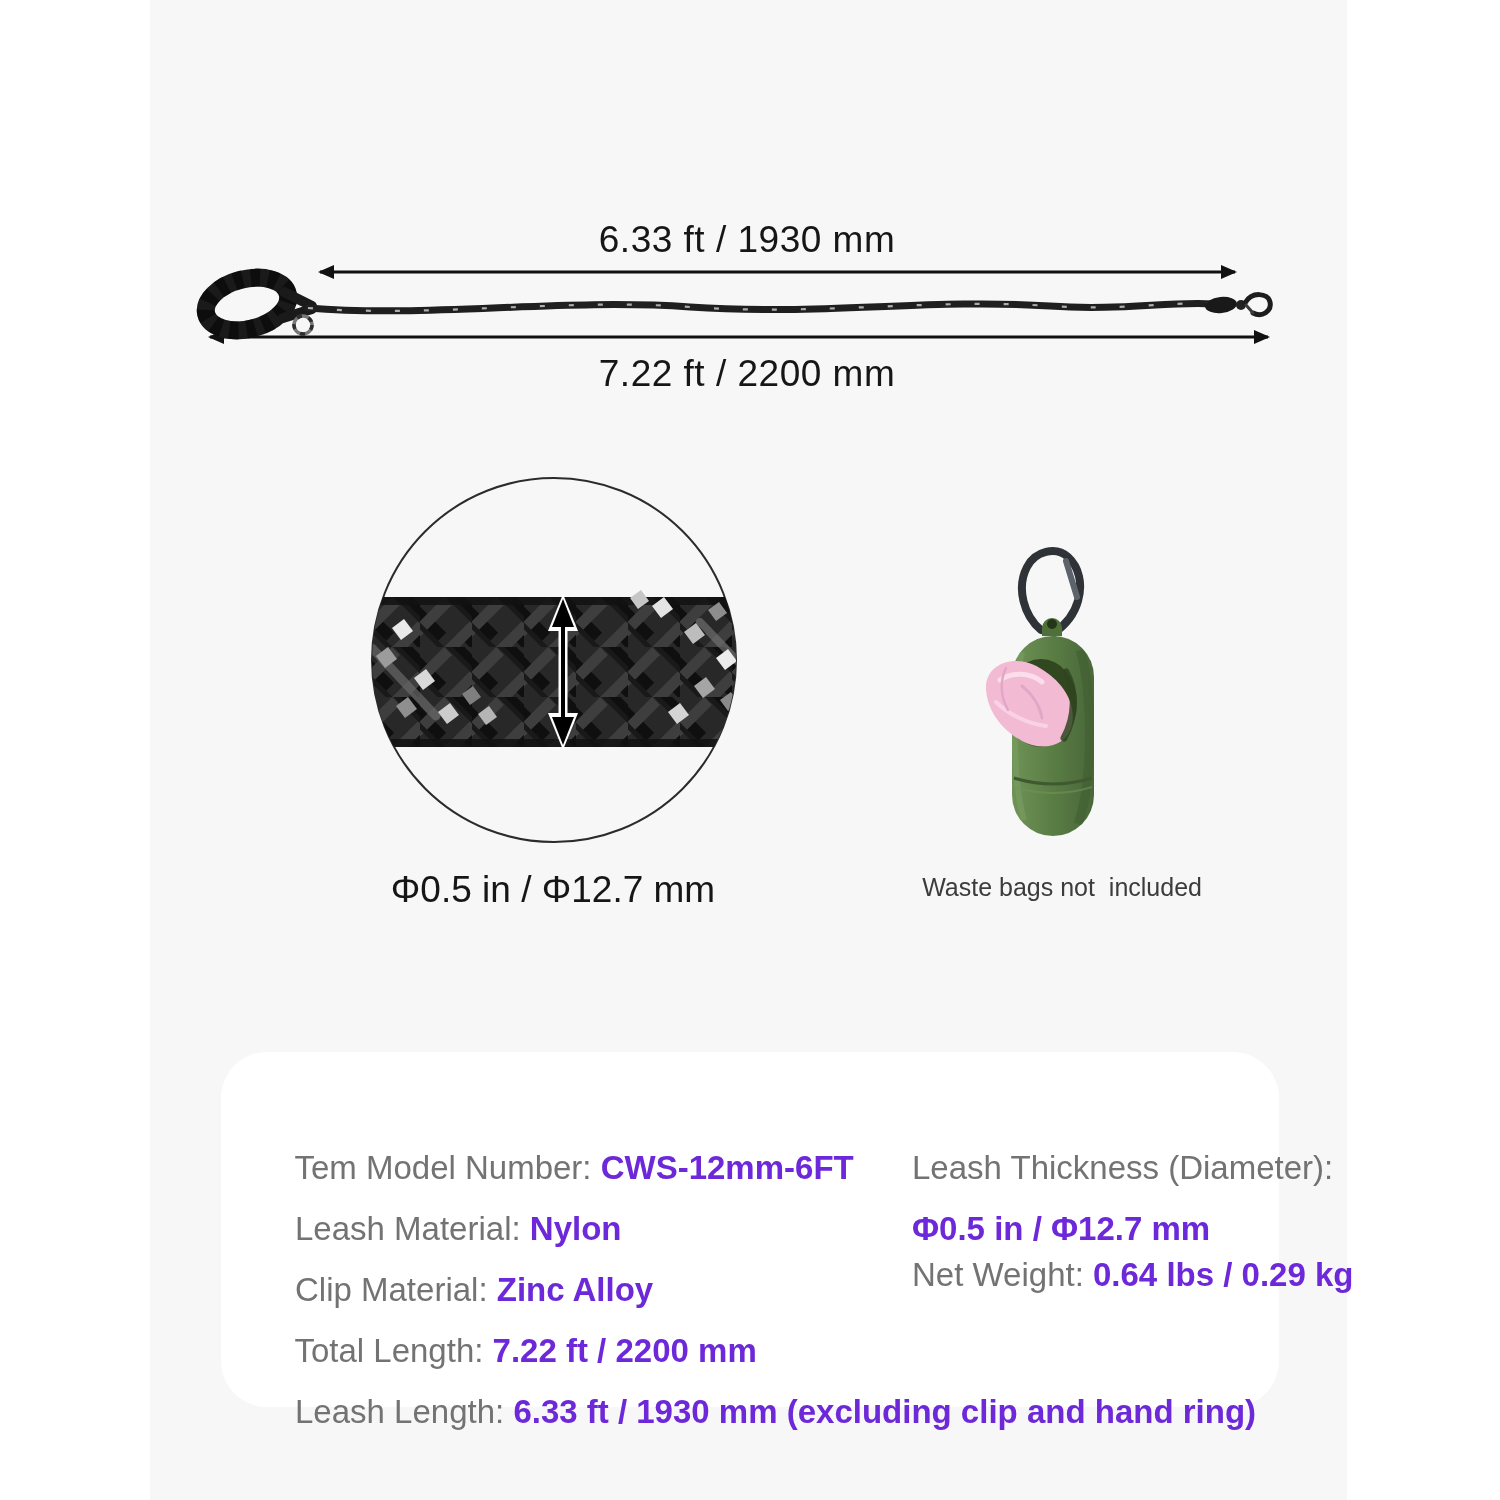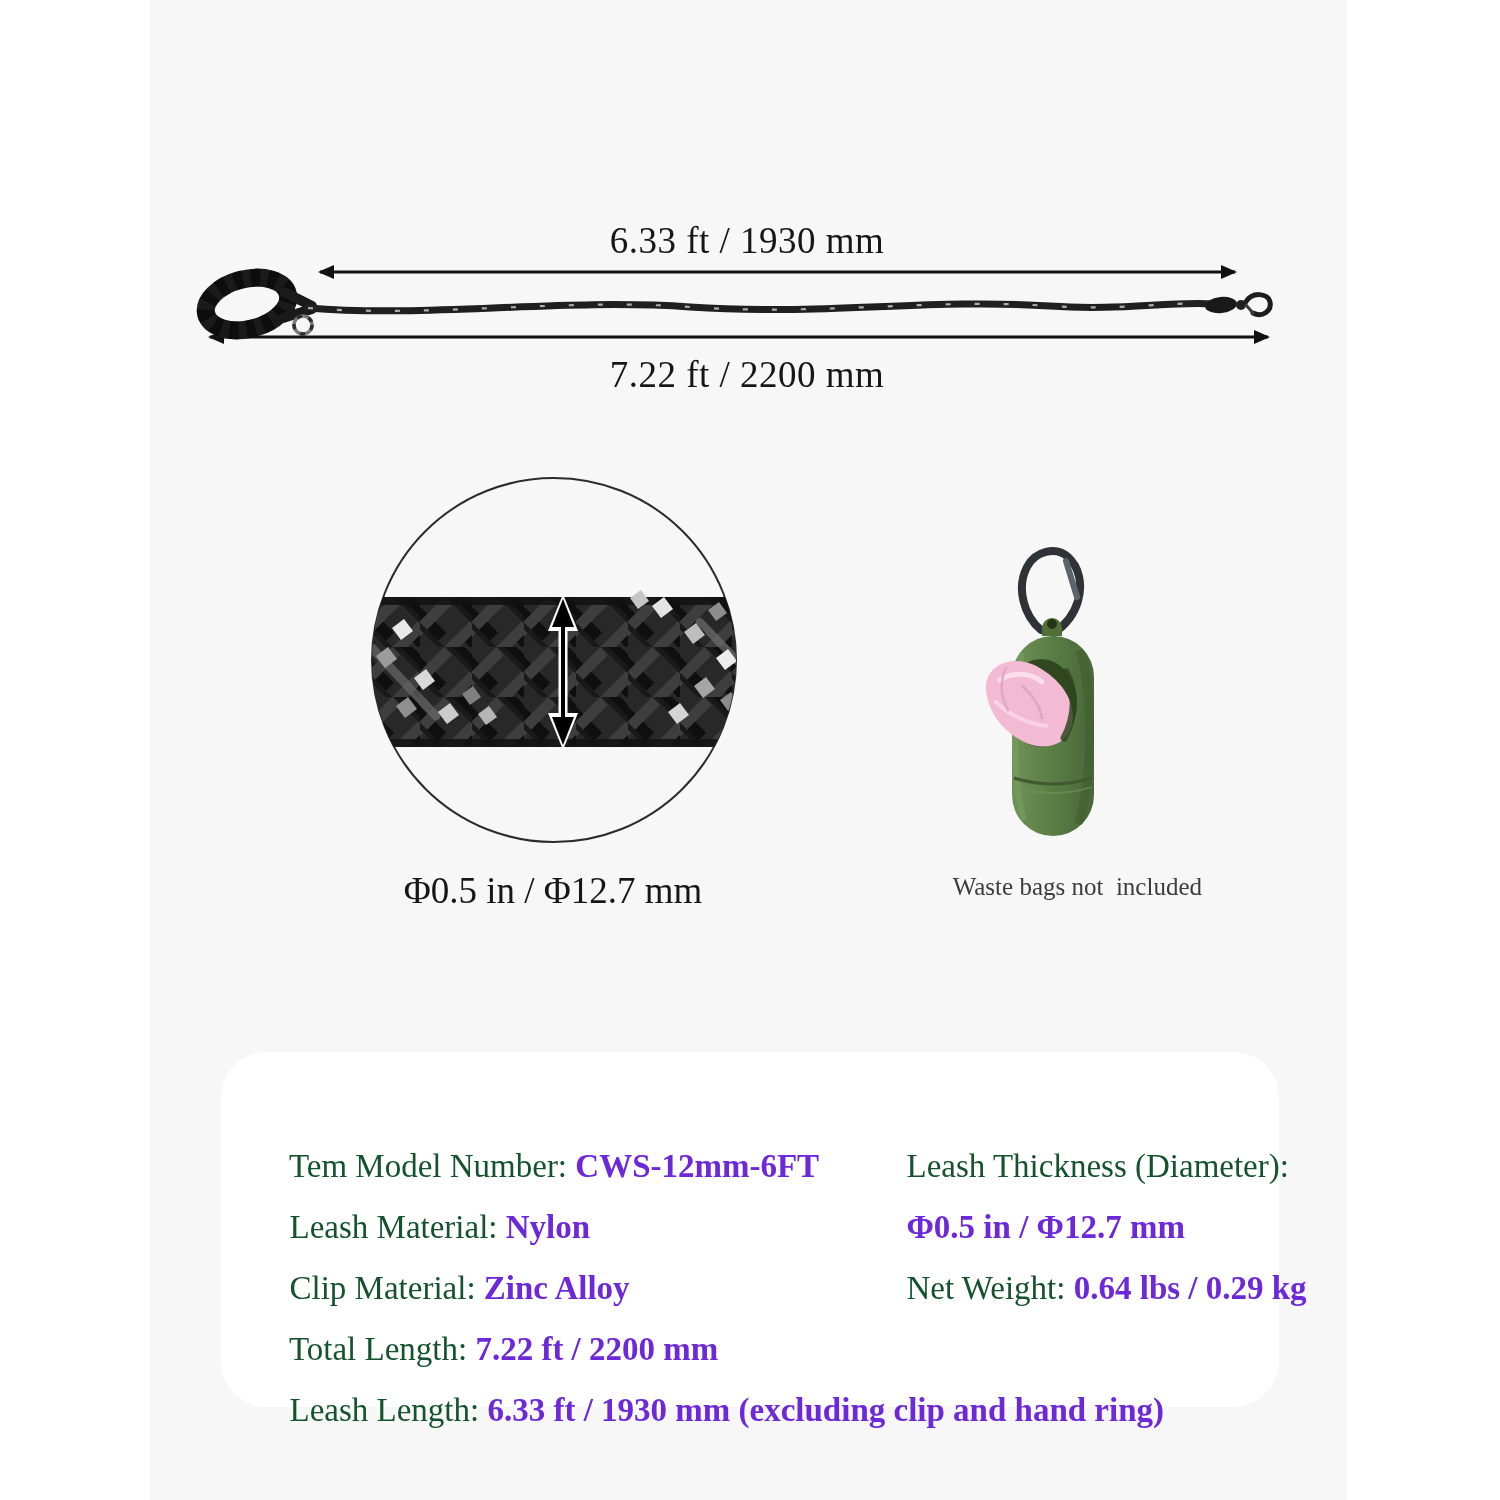--- a/index.html
+++ b/index.html
@@ -1,27 +1,27 @@
 <!DOCTYPE html>
 <html><head>
 <meta charset="utf-8">
 <style>
   html,body{margin:0;padding:0;background:#ffffff;}
   .page{position:relative;width:1360px;height:1500px;background:#ffffff;overflow:hidden;
-        font-family:Liberation Serif, serif;color:#1a1a1a;}
+        font-family:Liberation Sans, sans-serif;color:#1a1a1a;}
   .panel{position:absolute;left:150px;top:0;width:1197px;height:1500px;background:#f7f7f7;}
   .abs{position:absolute;}
   .dim-label{width:600px;text-align:center;font-size:37px;letter-spacing:.5px;color:#161616;}
   .diameter-label{width:600px;text-align:center;font-size:37px;color:#161616;}
   .waste-note{width:320px;text-align:right;font-size:25px;color:#3c3c3c;white-space:pre;}
   .spec-card{position:absolute;left:221px;top:1052px;width:1058px;height:355px;
              background:#ffffff;border-radius:46px;}
   .spec-row{position:absolute;font-size:33px;white-space:pre;color:#1c1c1c;}
   .spec-value{color:#6d28d9;font-weight:bold;}
-  .spec-label{color:#14532d;font-weight:normal;}
+  .spec-label{color:#737373;font-weight:normal;}
   svg{position:absolute;left:0;top:0;}
 </style>
 </head>
 <body>
 
 <div class="page">
   <div class="panel"></div>
 
   <svg width="1500" height="1500" viewBox="0 0 1500 1500">
     <defs>
@@ -165,17 +165,17 @@
     </div>
     <div class="spec-row" style="left:19px;top:303px;">
       <span class="spec-label">Leash Length: </span><span class="spec-value">6.33 ft / 1930 mm (excluding clip and hand ring)</span>
     </div>
     <div class="spec-row" style="left:636px;top:59px;">
       <span class="spec-label">Leash Thickness (Diameter):</span>
     </div>
     <div class="spec-row" style="left:636px;top:120px;">
       <span class="spec-value">Φ0.5 in / Φ12.7 mm</span>
     </div>
-    <div class="spec-row" style="left:636px;top:181px;">
+    <div class="spec-row" style="left:636px;top:166px;">
       <span class="spec-label">Net Weight: </span><span class="spec-value">0.64 lbs / 0.29 kg</span>
     </div>
   </div>
 </div>
 
 </body></html>

